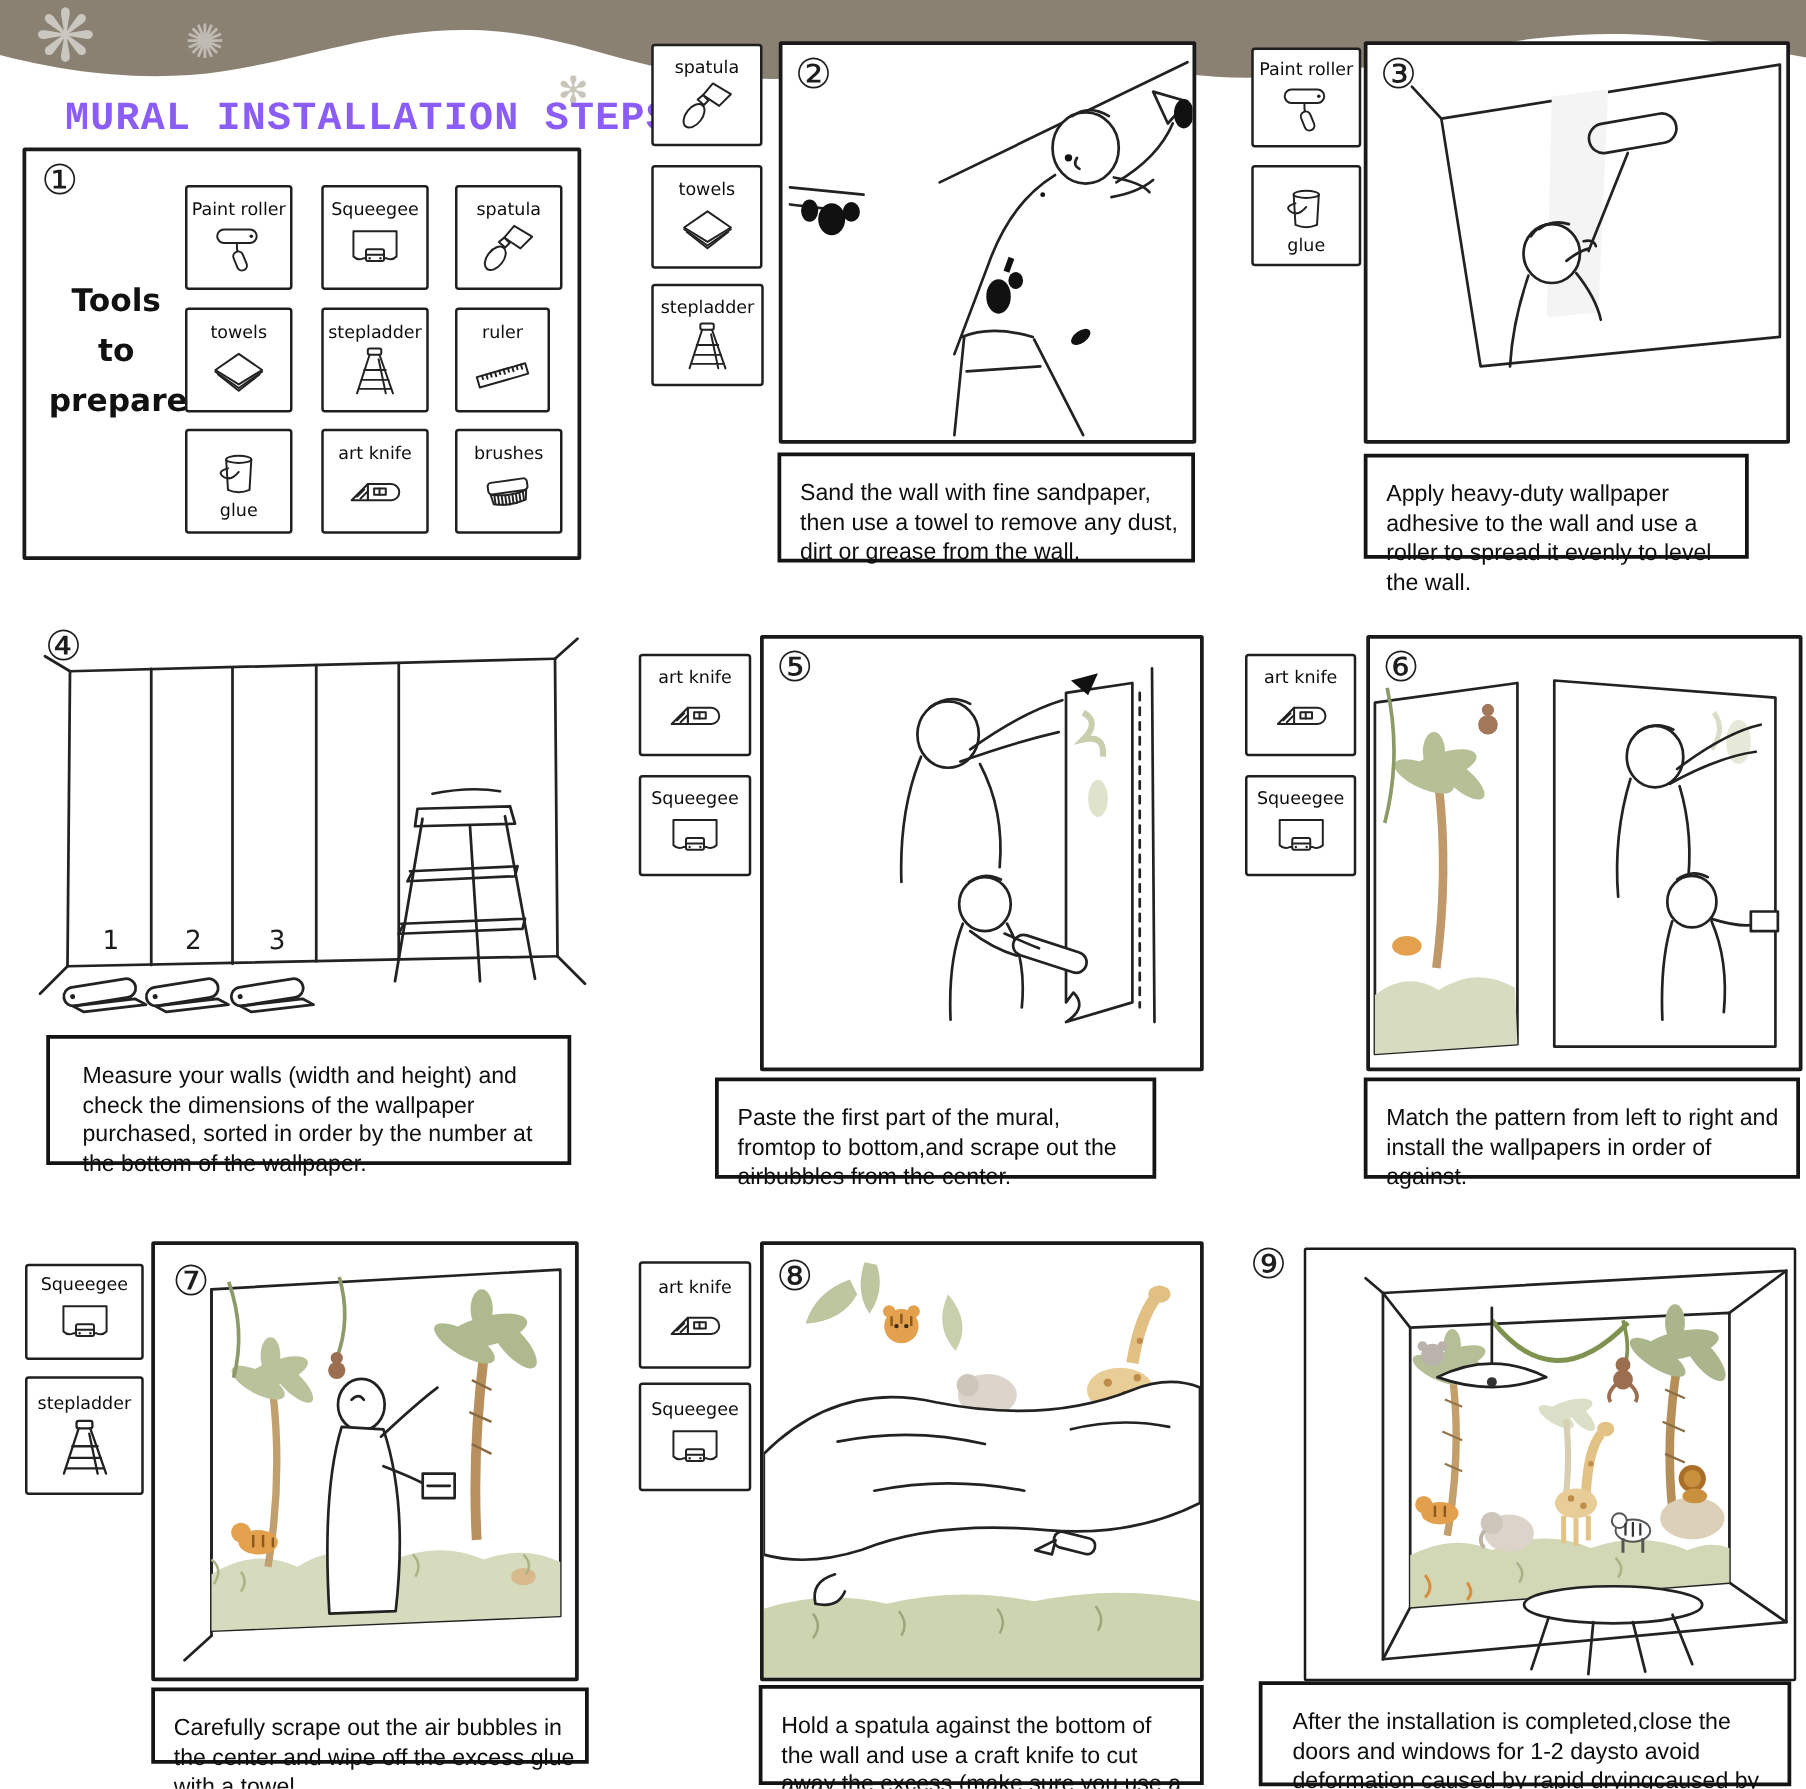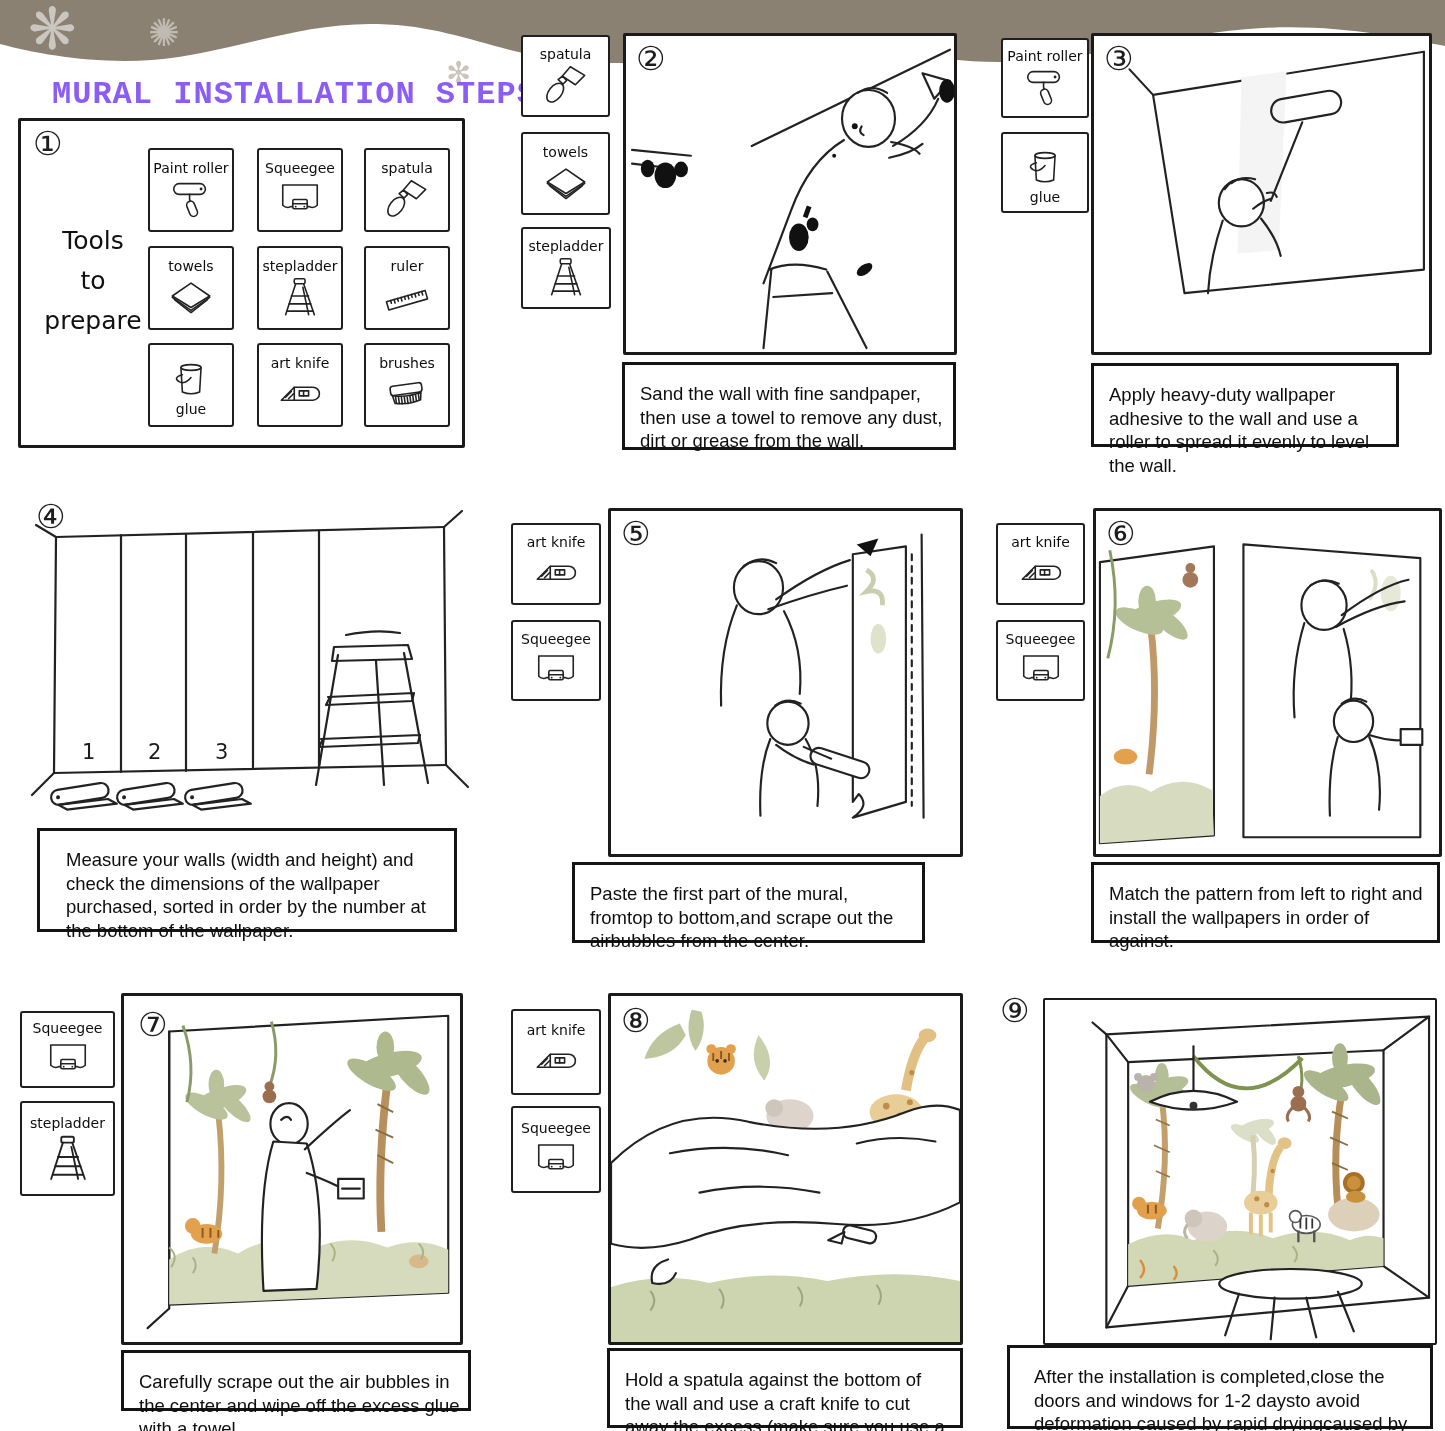--- a/index.html
+++ b/index.html
@@ -15,21 +15,21 @@
   .toolbox.rev{flex-direction:column-reverse}
   .tool-label{font-size:14px;color:#0d0d0d;white-space:nowrap;line-height:1}
   .tool-icon{width:46px;height:46px;flex:0 0 auto}
   .tool-icon.big{width:54px;height:54px}
   .sk{stroke:#222;stroke-width:2.2;fill:none;stroke-linecap:round;stroke-linejoin:round}
   .skf{stroke:#222;stroke-width:2.2;fill:#fff;stroke-linecap:round;stroke-linejoin:round}
   .title{position:absolute;font-family:Liberation Mono, monospace;font-weight:bold;letter-spacing:1px;
          color:#8b5cf6;font-size:32px;white-space:nowrap}
   .flower{position:absolute;line-height:1;pointer-events:none}
   .illus{position:absolute;inset:0;width:100%;height:100%}
-  .tools-heading{position:absolute;left:18px;top:100px;width:108px;text-align:center;font-weight:normal;
+  .tools-heading{position:absolute;left:18px;top:100px;width:108px;text-align:center;font-weight:bold;
                  font-size:25px;line-height:1.6;color:#111}
 </style>
 </head>
 <body>
 
 <svg width="0" height="0" style="position:absolute" aria-hidden="true">
 <defs>
   <symbol id="sym-paint-roller" viewBox="0 0 64 64">
     <rect x="8" y="12" width="44" height="15" rx="7.5" class="skf"></rect>
     <circle cx="46" cy="19.5" r="2" fill="#222" stroke="none"></circle>
@@ -133,21 +133,21 @@
     <svg class="tool-icon">
         <use href="#sym-towels"></use>
       </svg>
   </div>
   <div class="toolbox" style="left:236px;top:125px;width:86px;height:84px">
     <div class="tool-label">stepladder</div>
     <svg class="tool-icon">
         <use href="#sym-stepladder"></use>
       </svg>
   </div>
-  <div class="toolbox" style="left:343px;top:125px;width:86px;height:84px">
+  <div class="toolbox" style="left:343px;top:125px;width:76px;height:84px">
     <div class="tool-label">ruler</div>
     <svg class="tool-icon">
         <use href="#sym-ruler"></use>
       </svg>
   </div>
   <div class="toolbox rev" style="left:127px;top:222px;width:86px;height:84px">
     <div class="tool-label">glue</div>
     <svg class="tool-icon">
         <use href="#sym-glue"></use>
       </svg>

